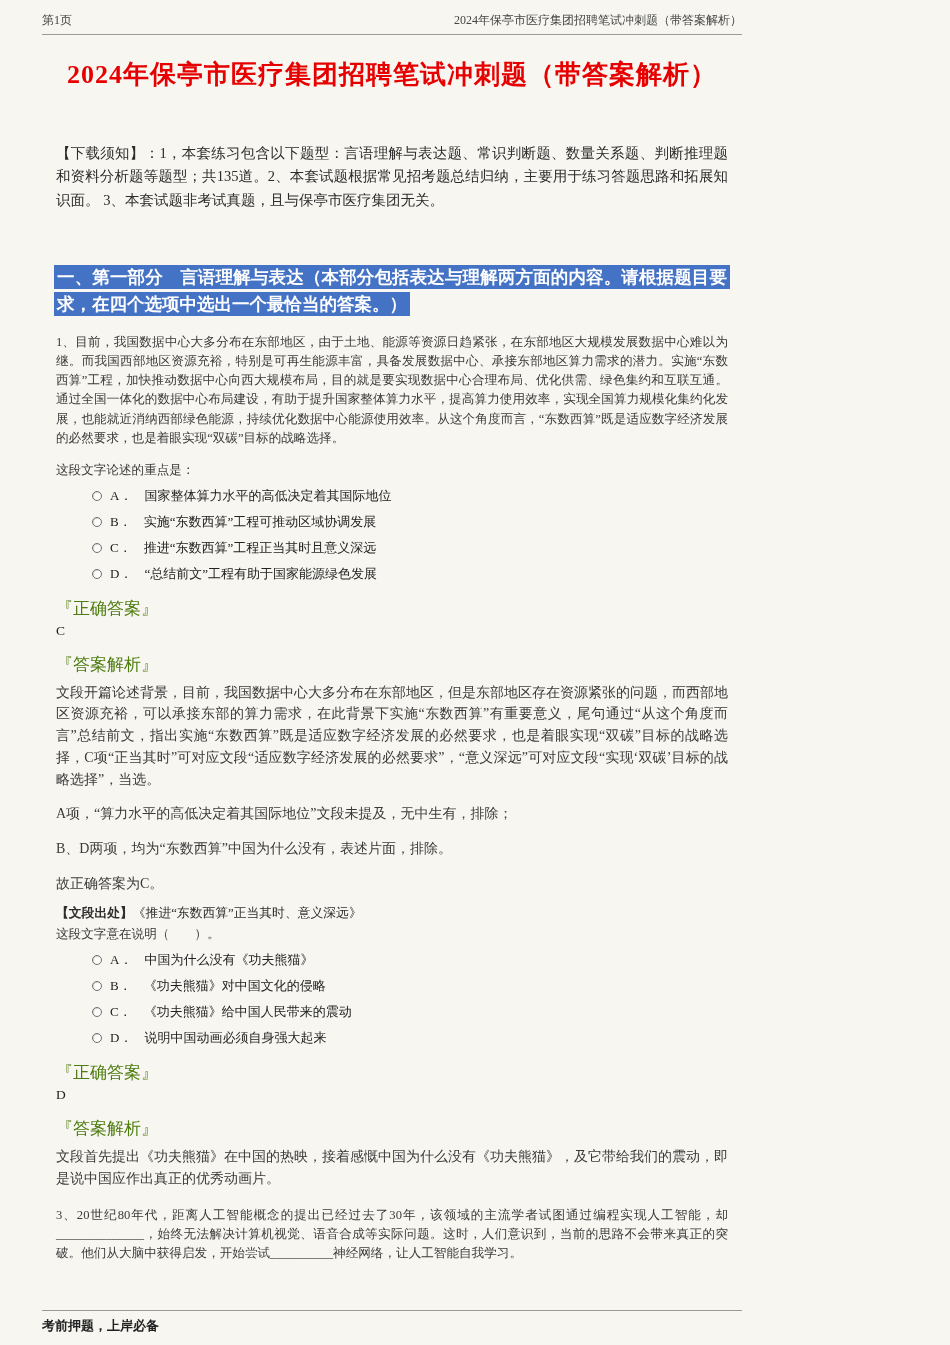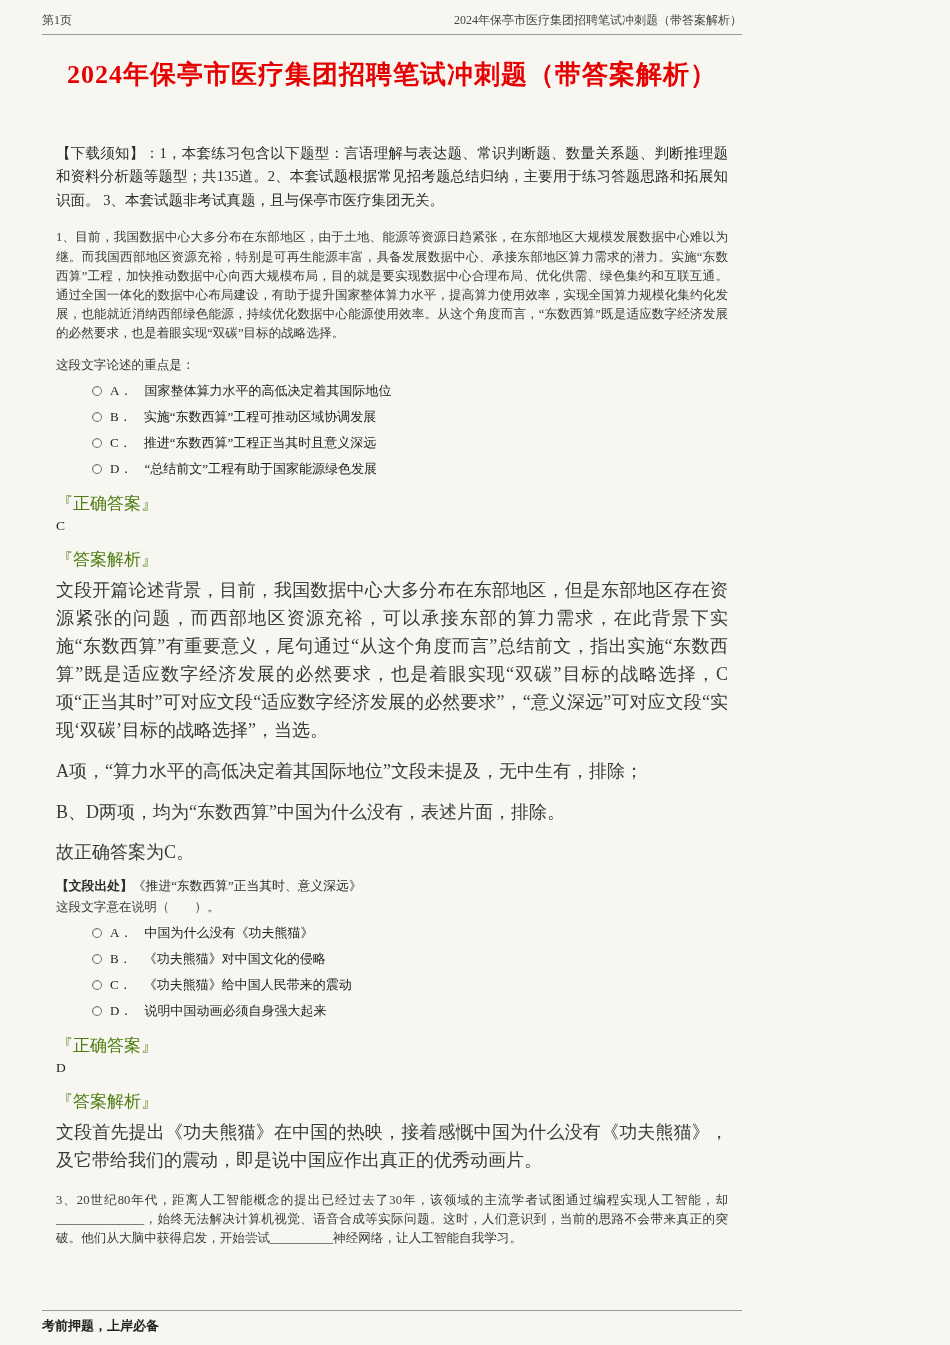--- a/index.html
+++ b/index.html
@@ -54,21 +54,21 @@
     width:10px; height:10px; border:1px solid #707070; border-radius:50%;
     background:#fcfcfa; margin-right:8px; flex:none;
     box-shadow:inset 0.5px 0.5px 1px rgba(0,0,0,.25);
   }
   .opt-label { margin-right:12px; }
 
   .ans-label { margin:14px 14px 0; font-size:17px; color:#4d7c0f; }
   .ans-value { margin:3px 14px 0; font-size:13.5px; color:#222; }
 
   .analysis {
-    margin:6px 14px 0; font-size:18px; line-height:1.55;
+    margin:6px 14px 0; font-size:14px; line-height:1.55;
     text-align:justify; color:#3a3a3a;
   }
   .analysis + .analysis { margin-top:13px; }
 
   .source-line { margin:11px 14px 0; font-size:12.8px; color:#2e2e2e; }
   .source-label { font-weight:bold; }
 
   .doc-footer {
     position:absolute; left:42px; right:42px; bottom:10px;
     border-top:1px solid #9a9a9a; padding-top:6px;
@@ -88,20 +88,23 @@
 
   <div class="doc-header">
     <span>第1页</span>
     <span>2024年保亭市医疗集团招聘笔试冲刺题（带答案解析）</span>
   </div>
 
   <h1 class="main-title">2024年保亭市医疗集团招聘笔试冲刺题（带答案解析）</h1>
 
   <p class="notice">【下载须知】：1，本套练习包含以下题型：言语理解与表达题、常识判断题、数量关系题、判断推理题和资料分析题等题型；共135道。2、本套试题根据常见招考题总结归纳，主要用于练习答题思路和拓展知识面。 3、本套试题非考试真题，且与保亭市医疗集团无关。</p>
 
+  <h2 class="section-heading">
+    <span>一、第一部分　言语理解与表达（本部分包括表达与理解两方面的内容。请根据题目要求，在四个选项中选出一个最恰当的答案。）</span>
+  </h2>
 
   <section class="question">
     <p class="q-text">1、目前，我国数据中心大多分布在东部地区，由于土地、能源等资源日趋紧张，在东部地区大规模发展数据中心难以为继。而我国西部地区资源充裕，特别是可再生能源丰富，具备发展数据中心、承接东部地区算力需求的潜力。实施“东数西算”工程，加快推动数据中心向西大规模布局，目的就是要实现数据中心合理布局、优化供需、绿色集约和互联互通。通过全国一体化的数据中心布局建设，有助于提升国家整体算力水平，提高算力使用效率，实现全国算力规模化集约化发展，也能就近消纳西部绿色能源，持续优化数据中心能源使用效率。从这个角度而言，“东数西算”既是适应数字经济发展的必然要求，也是着眼实现“双碳”目标的战略选择。</p>
     <p class="q-prompt">这段文字论述的重点是：</p>
 
     <div class="options">
       <div class="option-row">
         <span class="radio"></span>
         <span class="opt-label">A．</span>
         <span class="opt-text">国家整体算力水平的高低决定着其国际地位</span>

